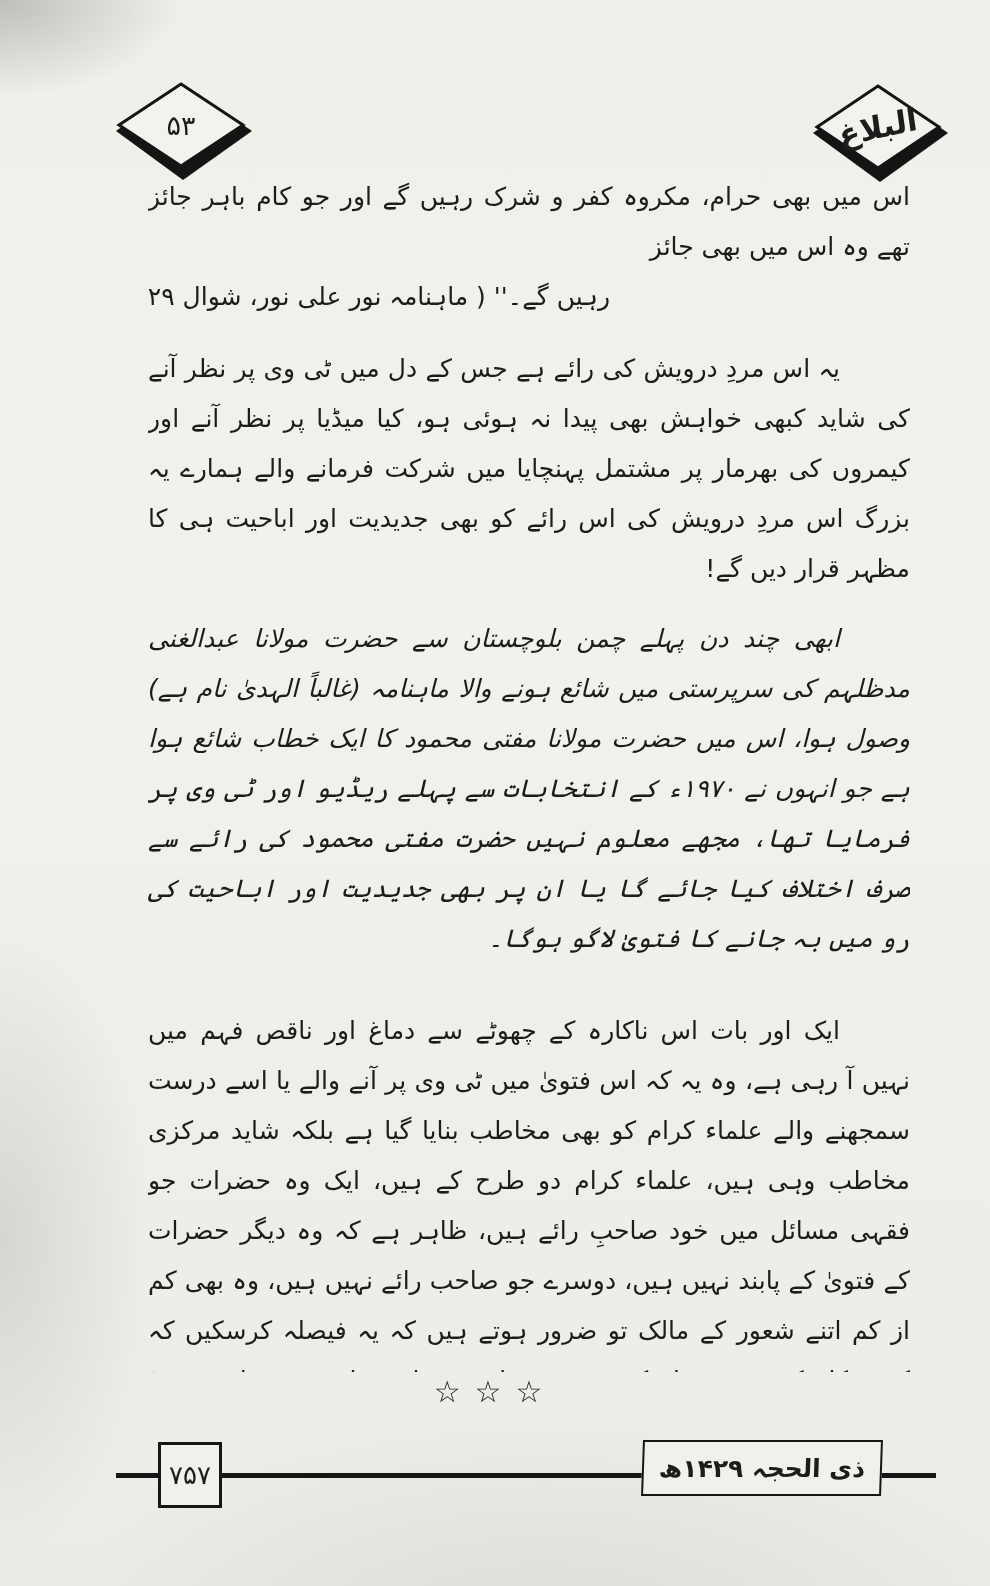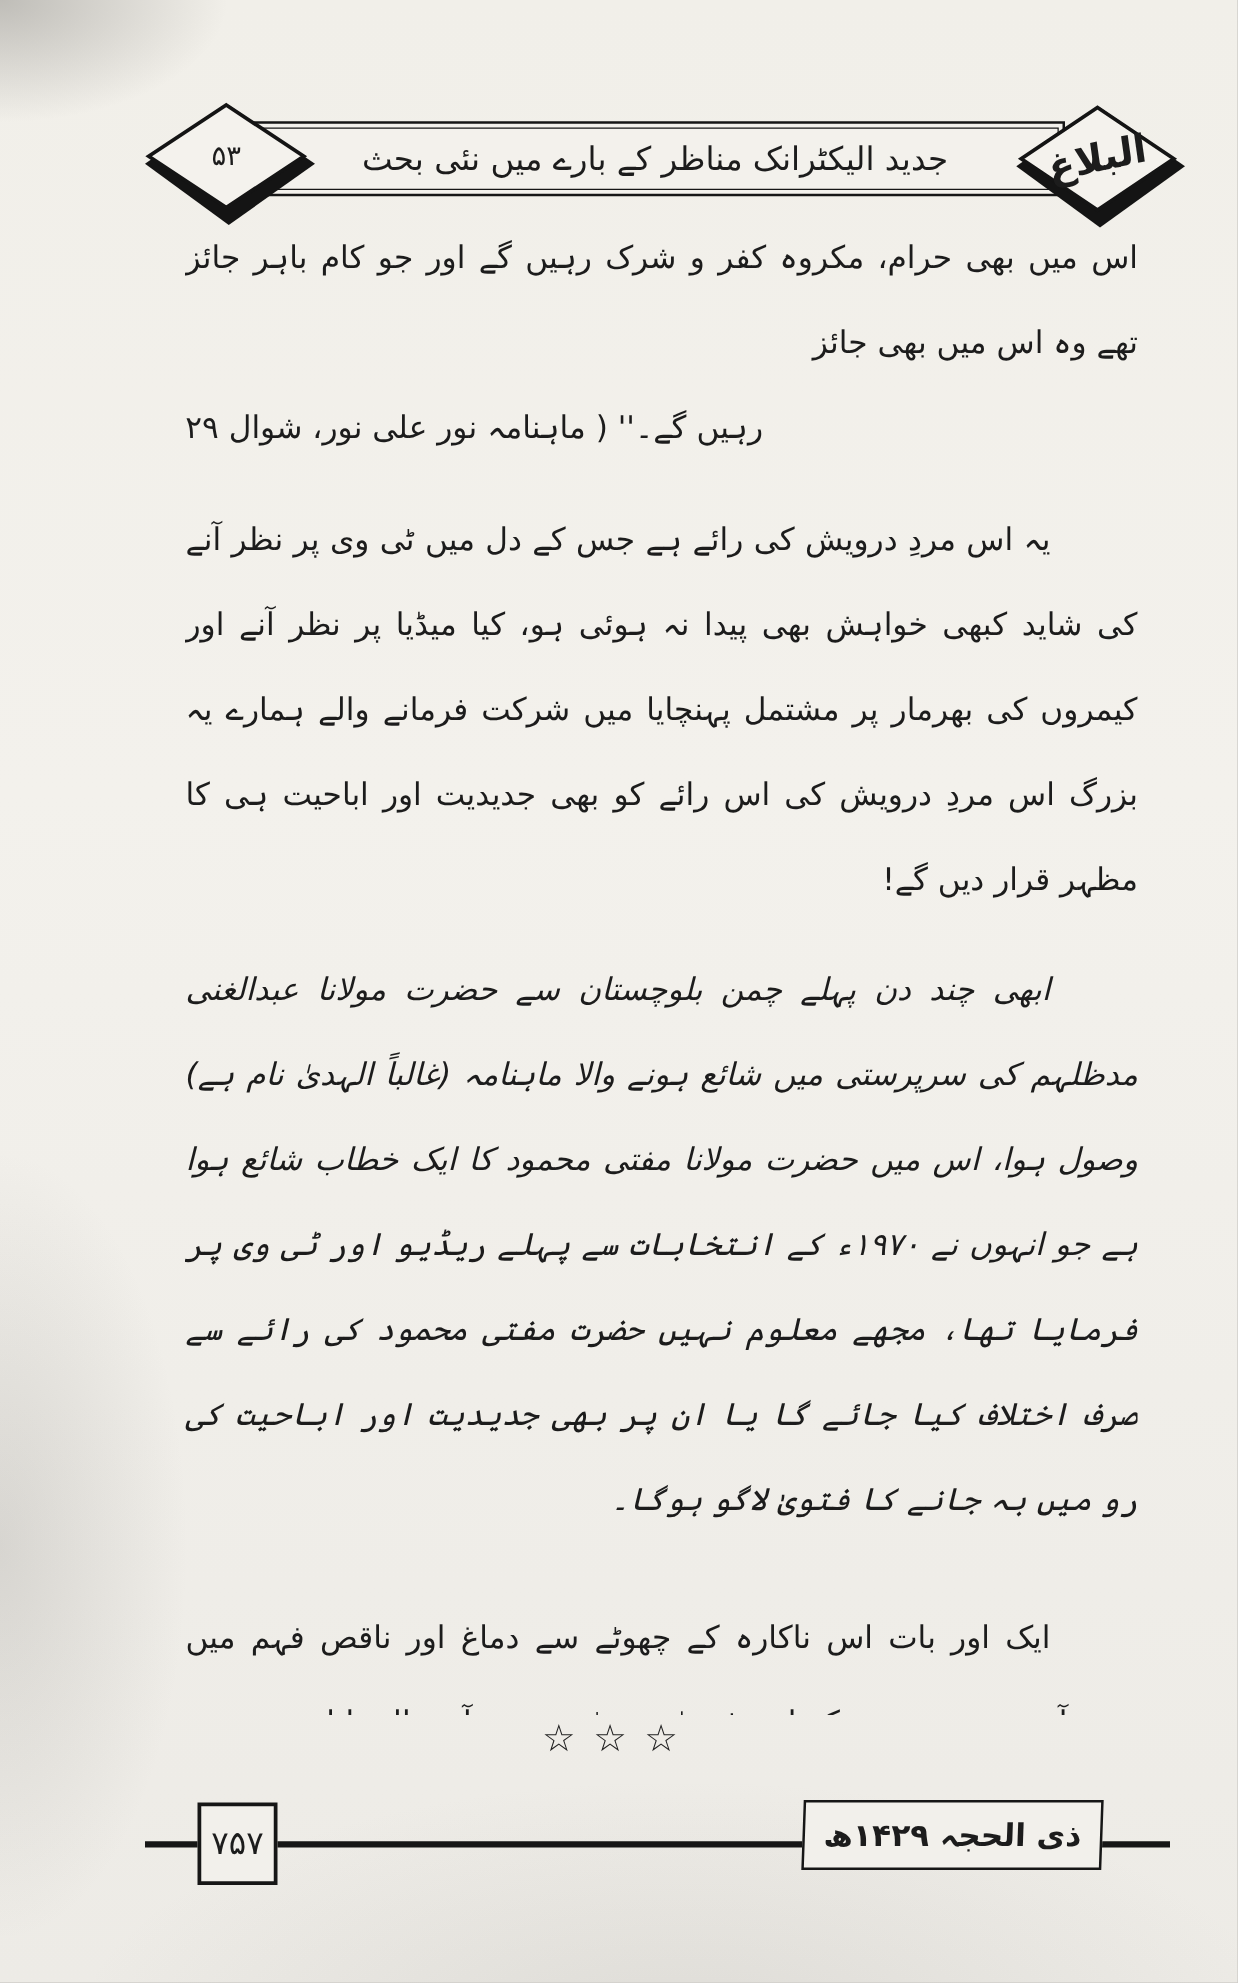--- a/index.html
+++ b/index.html
@@ -21,26 +21,26 @@
     position:absolute;inset:3px;border:1px solid #161616;
     display:flex;align-items:center;justify-content:center;
   }
   .header-title{font-size:26px;direction:rtl;white-space:nowrap;letter-spacing:.5px;}
   .diamond{position:absolute;z-index:2;}
   .diamond svg{overflow:visible;display:block;}
   .diamond-label{
     position:absolute;inset:0;display:flex;align-items:center;justify-content:center;
     direction:rtl;
   }
-  .pageno-label{font-size:22px;}
+  .pageno-label{font-size:27px;}
   .logo-label{font-size:31px;font-weight:bold;transform:rotate(-12deg) skewX(-4deg);}
   
   .body-text{
     position:absolute;top:172px;left:148px;width:762px;height:1200px;overflow:hidden;
-    direction:rtl;font-size:25px;line-height:68px;text-align:justify;
+    direction:rtl;font-size:25px;line-height:50px;text-align:justify;
   }
   .body-text p{margin:0 0 20px;text-indent:70px;}
   .body-text p.p-flush{text-indent:0;margin-bottom:0;}
   .body-text .gap-lg{margin-bottom:42px;font-style:italic;}
   .citation-line{
     direction:rtl;text-align:right;white-space:nowrap;
     margin:0 300px 22px 0;
   }
   .stars-divider{
     position:absolute;top:1374px;left:0;width:990px;text-align:center;
@@ -60,25 +60,20 @@
     display:flex;align-items:center;justify-content:center;
     font-size:25px;direction:rtl;z-index:2;font-weight:bold;
     transform:skewX(-2deg);
   }
 </style>
 </head>
 <body>
 
 <div class="page">
 
-  <div class="header-band">
-    <div class="header-band-inner">
-      <span class="header-title">جدید الیکٹرانک مناظر کے بارے میں نئی بحث</span>
-    </div>
-  </div>
 
   <div class="diamond" style="left:116px;top:82px;width:130px;height:86px;">
     <svg width="130" height="86" viewBox="0 0 130 86">
       <polygon points="65,-4 134,43 65,92 -2,43" fill="#141414" transform="translate(2,6)"></polygon>
       <polygon points="65,2 127,43 65,84 3,43" fill="#f4f2ed" stroke="#141414" stroke-width="3"></polygon>
     </svg>
     <span class="diamond-label pageno-label">۵۳</span>
   </div>
 
   <div class="diamond" style="left:814px;top:84px;width:128px;height:86px;">

